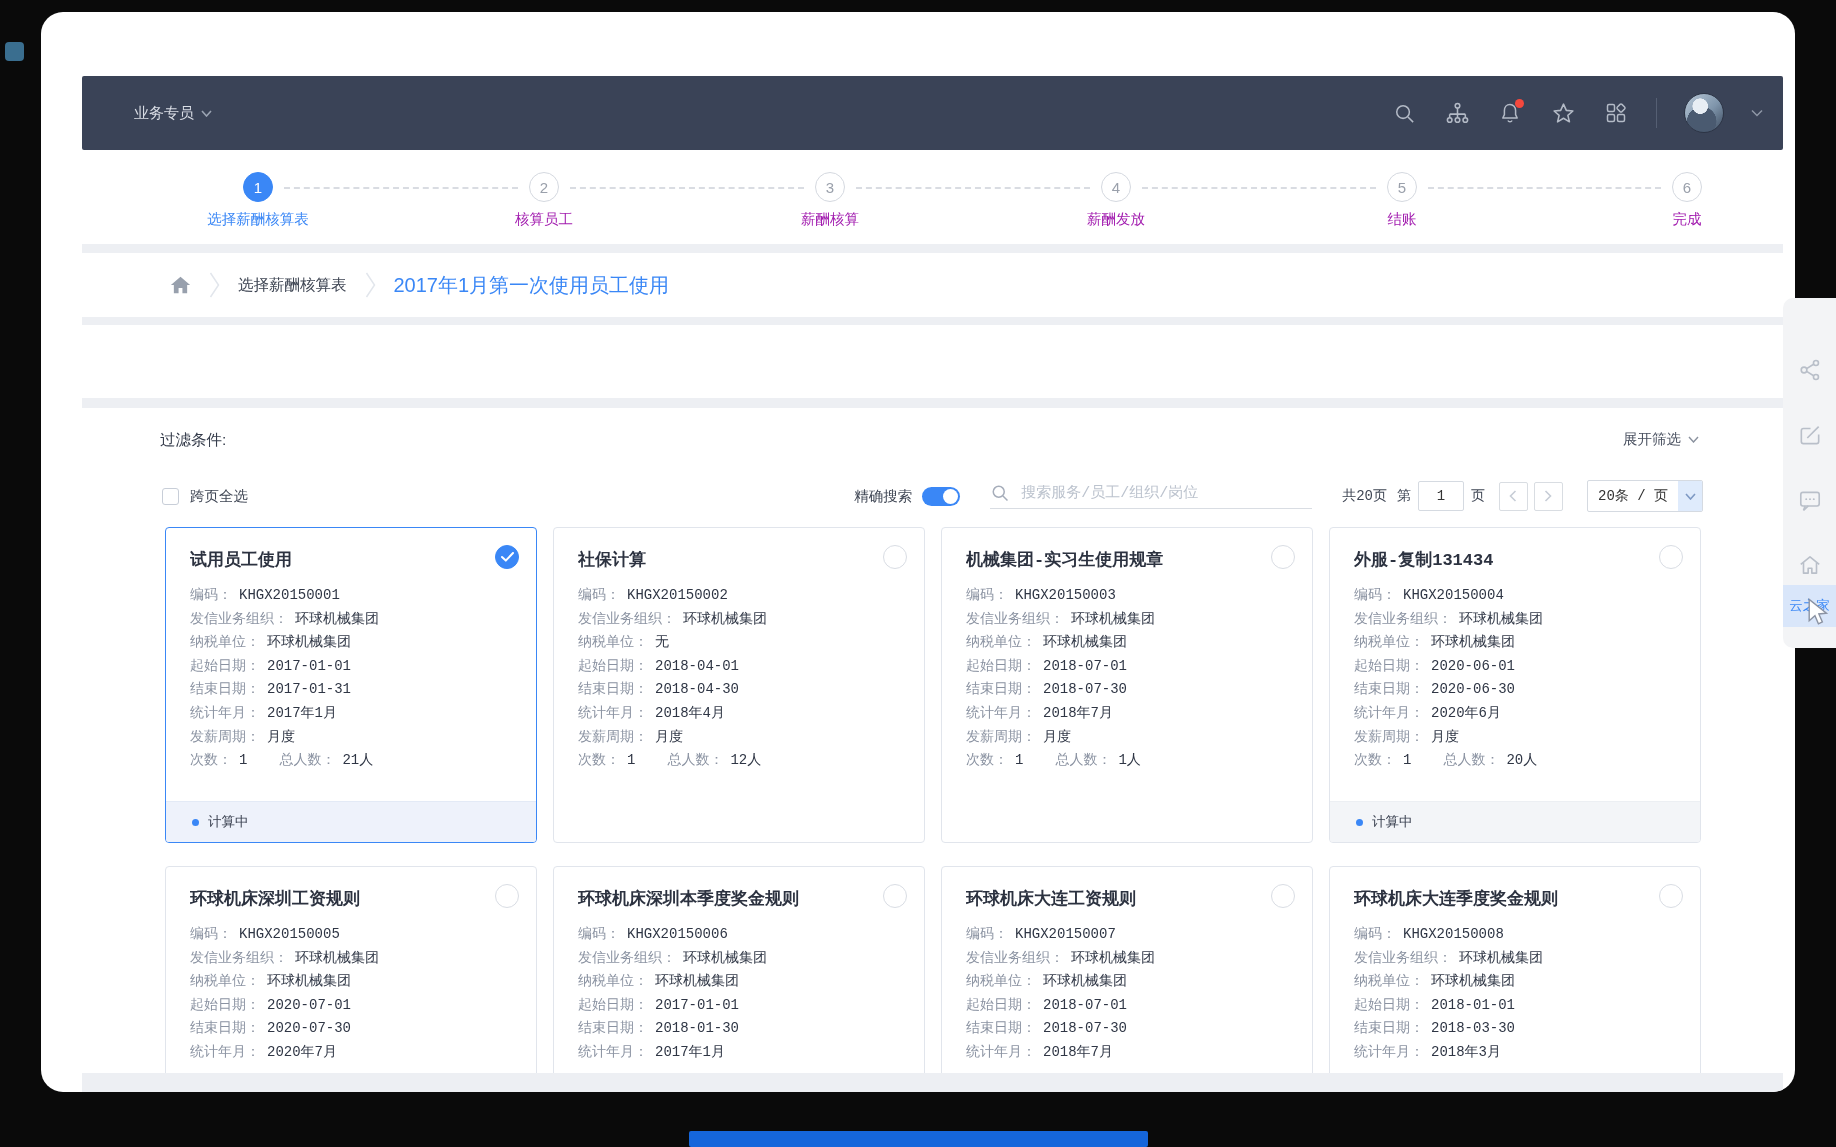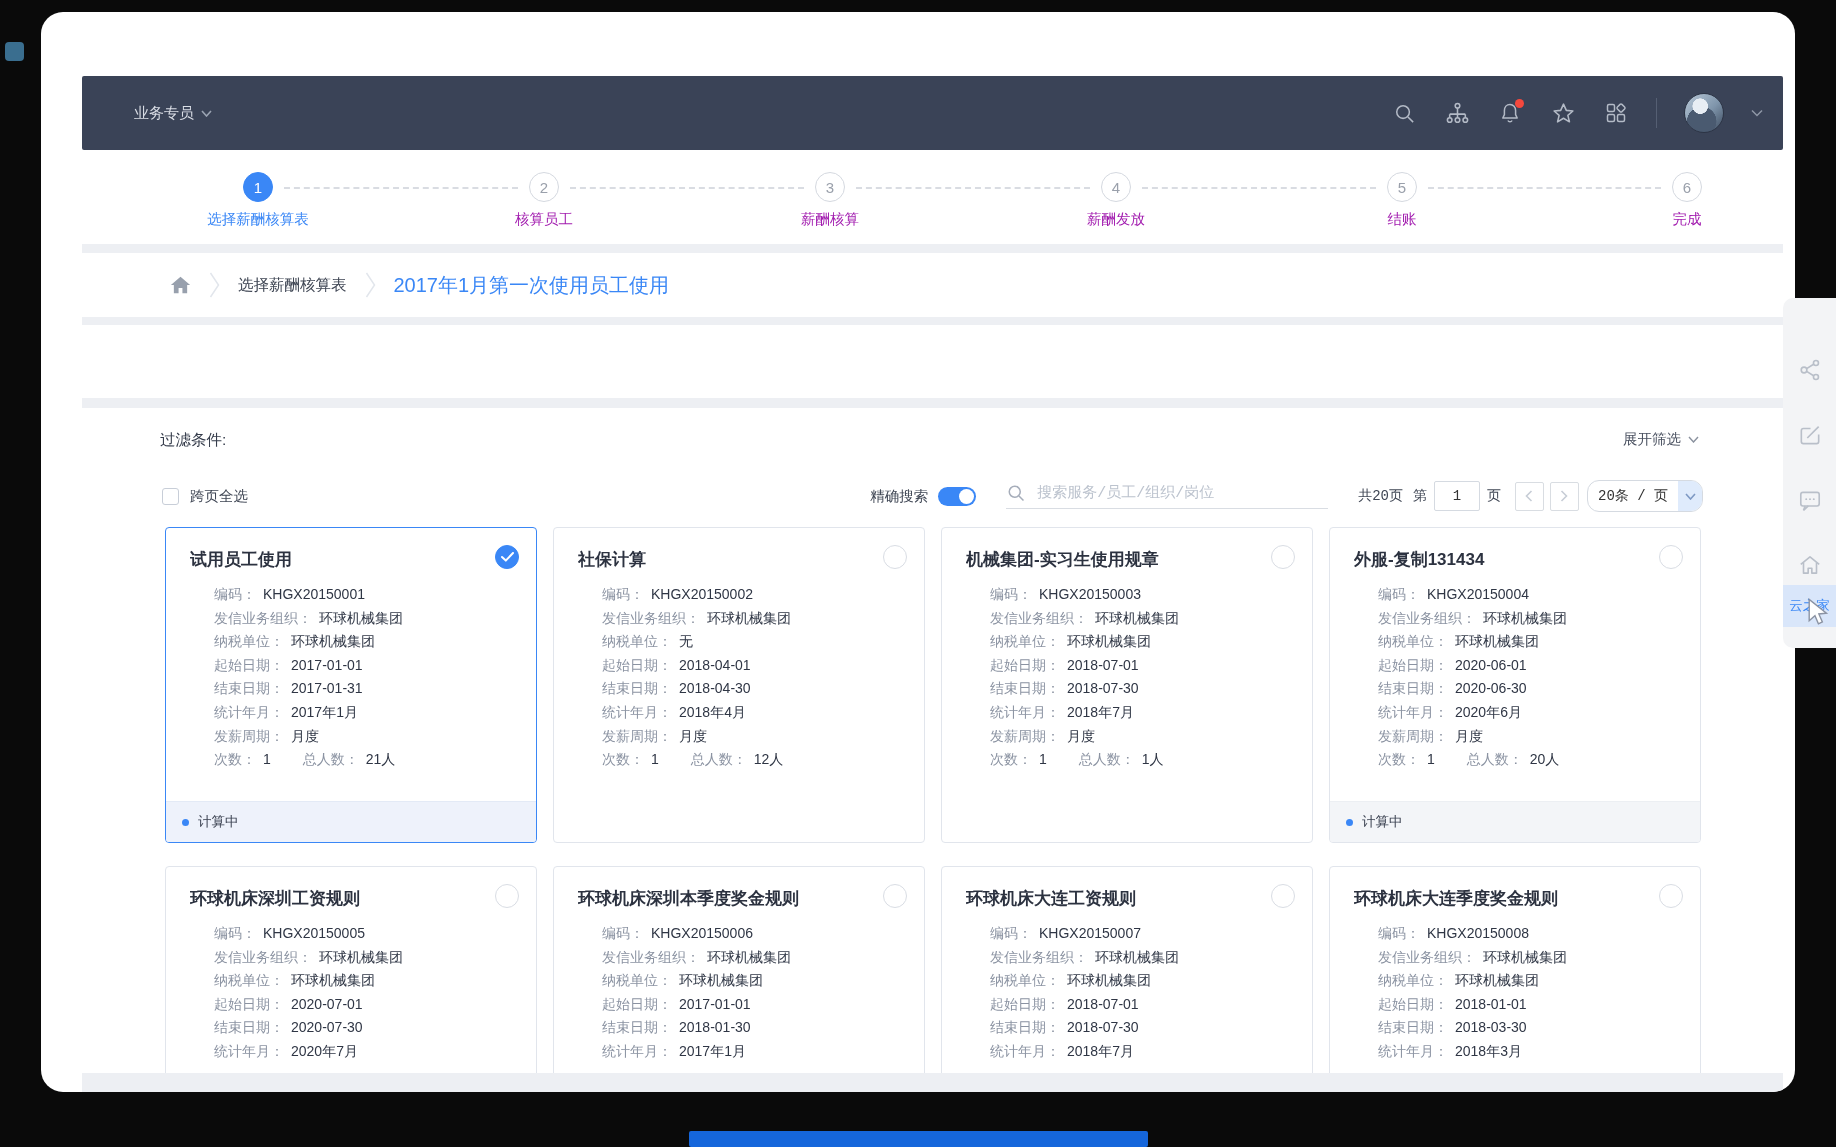--- a/index.html
+++ b/index.html
@@ -75,40 +75,40 @@
   .search-input{border:none;outline:none;flex:1;font-size:15px;color:#333;background:transparent;font-family:inherit;padding:0;}
   .search-input::placeholder{color:#BCC3CE;}
   .pgroup{display:flex;align-items:center;margin-left:30px;}
   .pg-text{font-size:14px;color:#3F4654;white-space:nowrap;}
   .pg-input{width:46px;height:30px;border:1px solid #D5DAE1;border-radius:2px;text-align:center;
     font-size:14px;color:#333;margin:0 7px;box-sizing:border-box;font-family:inherit;outline:none;}
   .pg-btn{width:29px;height:29px;border:1px solid #D9DDE2;border-radius:2px;background:#fff;
     display:flex;align-items:center;justify-content:center;cursor:pointer;box-sizing:border-box;}
   .pg-prev{margin-left:14px;}
   .pg-next{margin-left:6px;}
-  .pg-select{height:30px;border:1px solid #D5DAE1;border-radius:12px;background:#fff;display:flex;align-items:stretch;margin-left:8px;cursor:pointer;overflow:hidden;}
+  .pg-select{height:30px;border:1px solid #D5DAE1;border-radius:2px;background:#fff;display:flex;align-items:stretch;margin-left:24px;cursor:pointer;overflow:hidden;}
   .pg-select .txt{padding:0 10px;font-size:14px;color:#333;display:flex;align-items:center;white-space:nowrap;}
   .pg-select .chev{width:24px;background:#DFEBFC;display:flex;align-items:center;justify-content:center;}
   
   .cards{position:absolute;left:83px;top:119px;width:1536px;display:grid;
     grid-template-columns:repeat(4,372px);grid-auto-rows:316px;column-gap:16px;row-gap:23px;}
   .card{position:relative;background:#fff;border:1px solid #E1E5EC;border-radius:4px;
-    padding:20px 24px 0;box-sizing:border-box;cursor:pointer;}
+    padding:20px 24px 0;box-sizing:border-box;cursor:pointer;font-family:Liberation Mono, monospace;}
   .card.selected{border-color:#3A87F6;}
   .card-title{font-size:17px;font-weight:700;color:#2C3240;white-space:nowrap;padding-right:34px;overflow:hidden;}
   .radio{position:absolute;top:17px;right:17px;width:24px;height:24px;border-radius:50%;
     border:1px solid #D9DDE4;background:#fff;box-sizing:border-box;display:flex;align-items:center;justify-content:center;}
   .radio.checked{background:#3A87F6;border-color:#3A87F6;}
   .fields{margin-top:15px;}
   .field{display:flex;align-items:baseline;height:23.6px;font-size:14px;white-space:nowrap;}
-  .fl{color:#8B93A2;margin-right:7px;flex:none;margin-left:24px;}
+  .fl{color:#8B93A2;margin-right:7px;flex:none;}
   .fv{color:#2F3645;font-weight:500;}
   .sp{margin-left:32px;}
   .card-footer{position:absolute;left:0;right:0;bottom:0;height:40px;background:#F3F5F8;border-top:1px solid #ECEFF3;
-    display:flex;align-items:center;padding-left:16px;border-radius:0 0 3px 3px;}
+    display:flex;align-items:center;padding-left:26px;border-radius:0 0 3px 3px;}
   .card.selected .card-footer{background:#EEF2FB;border-top-color:#E3EAF6;}
   .dot{width:7px;height:7px;border-radius:50%;margin-right:9px;background:#9BA3AF;}
   .dot[data-st="computing"]{background:#3A87F6;}
   .dot[data-st="done"]{background:#2AB5A0;}
   .dot[data-st="pending"]{background:#9BA3AF;}
   .st{font-size:13.5px;color:#3A4150;}
   
   .win-bottom{position:absolute;left:41px;top:1061px;width:1701px;height:19px;background:#EDEFF3;}
   
   .side{position:absolute;left:1783px;top:298px;width:53px;height:350px;background:#F3F4F6;

